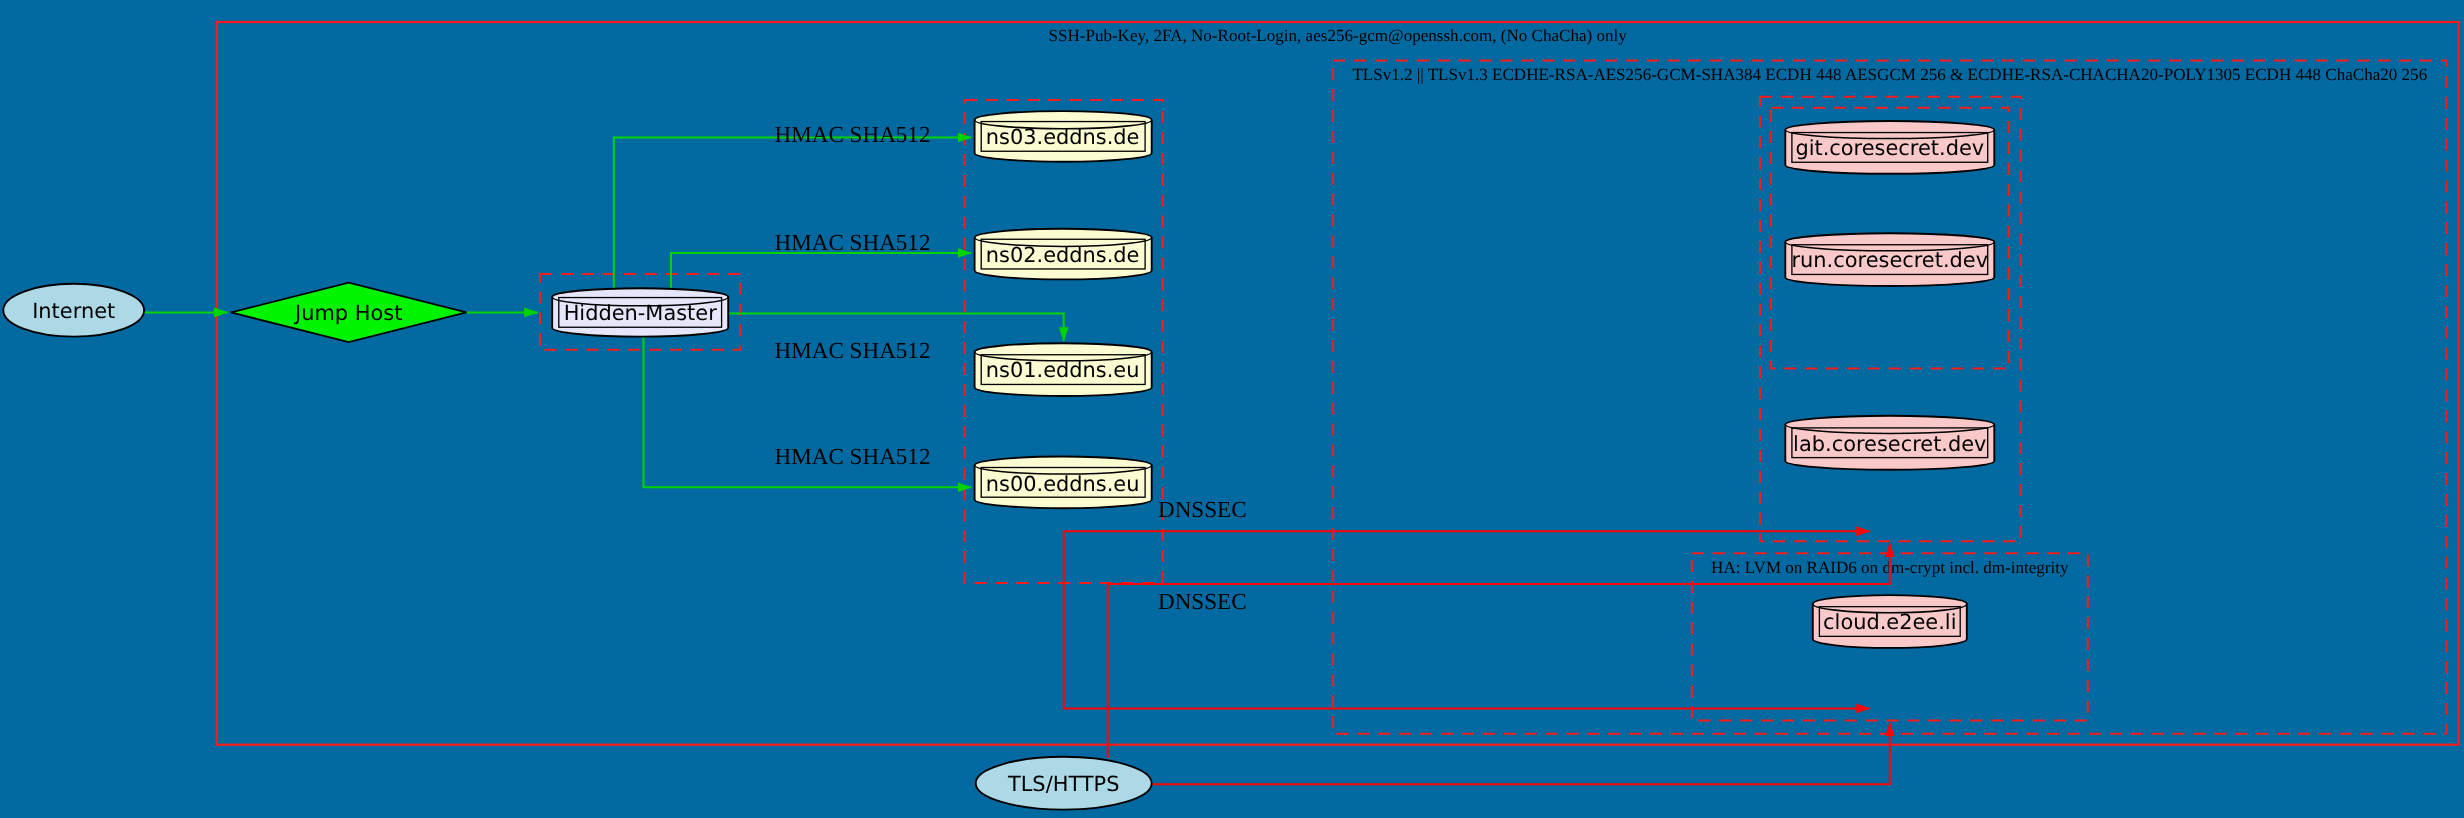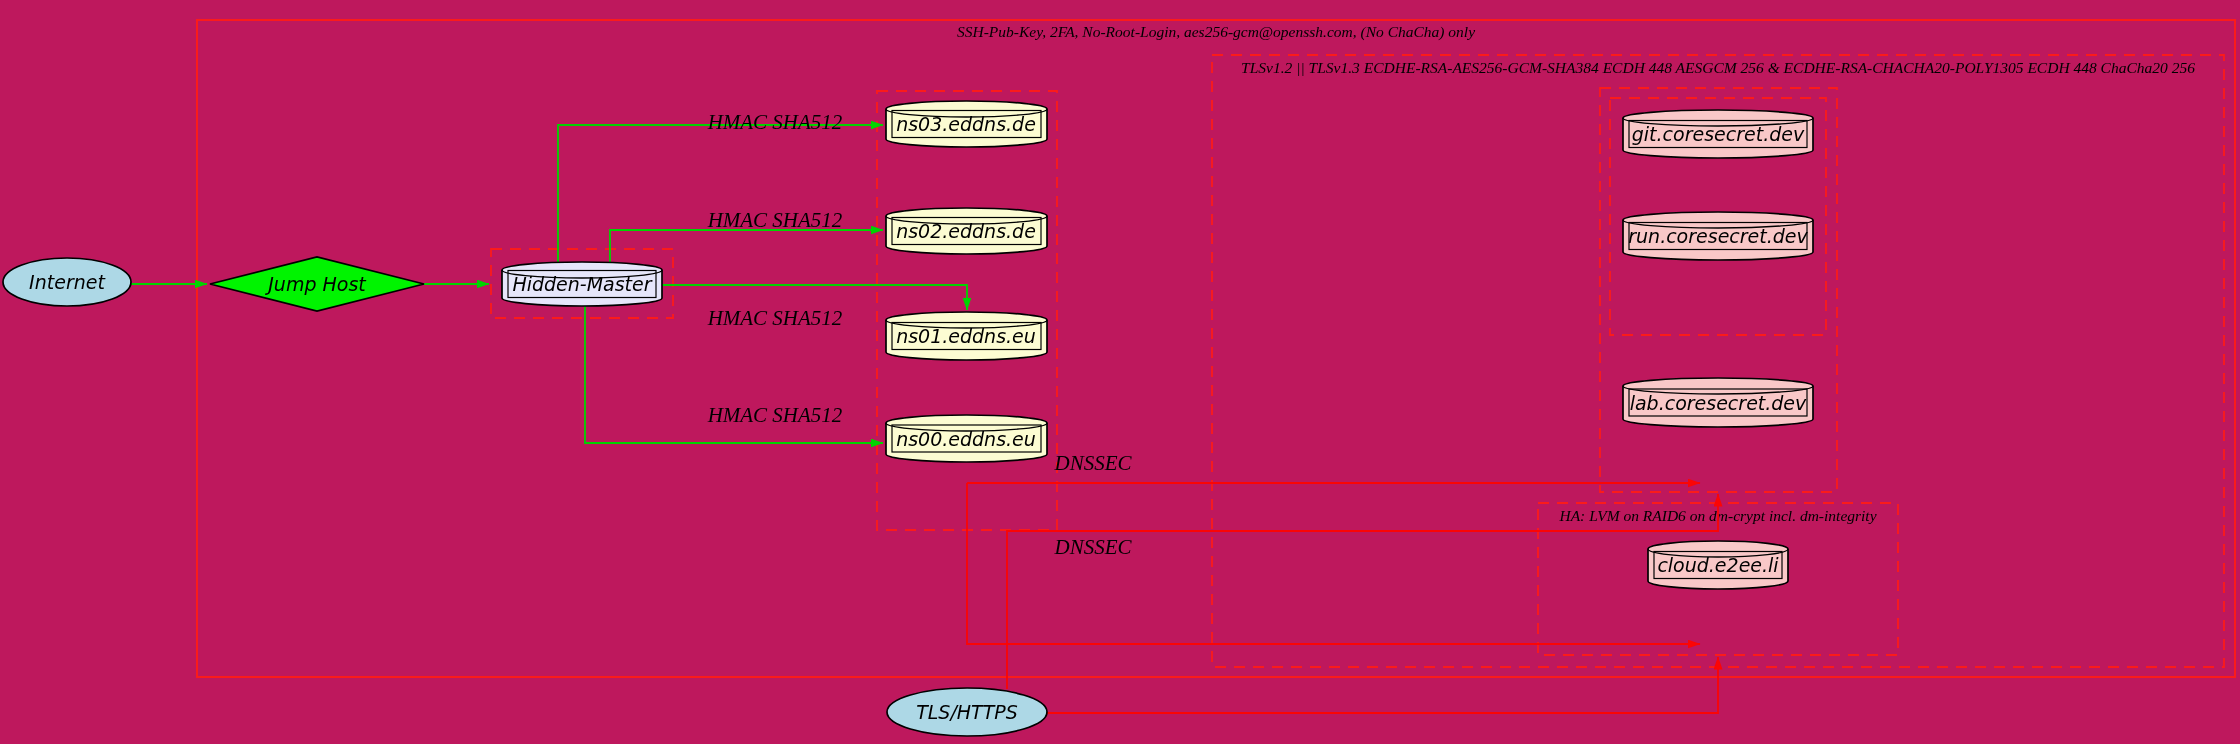--- a/index.html
+++ b/index.html
@@ -1,16 +1,16 @@
 <!DOCTYPE html>
 <html><head>
 <meta charset="utf-8">
 <style>
   html,body{margin:0;padding:0;background:#ffffff;}
-  .stage{position:relative;width:2240px;height:744px;background:#be185d;overflow:hidden;font-style:italic;}
+  .stage{position:relative;width:2240px;height:744px;background:#0369a1;overflow:hidden;}
   svg{position:absolute;left:0;top:0;}
   .node-label{font-family:"DejaVu Sans",sans-serif;font-size:19px;fill:#000;}
   .edge-label{font-family:"Liberation Serif",serif;font-size:21px;fill:#000;}
   .cluster-label{font-family:"Liberation Serif",serif;font-size:15.5px;fill:#000;}
   .solid-box{fill:none;stroke:#fb1b1b;stroke-width:2;}
   .dash-box{fill:none;stroke:#fb1b1b;stroke-width:1.8;stroke-dasharray:11 8;}
   .gline{fill:none;stroke:#00d400;stroke-width:1.8;}
   .rline{fill:none;stroke:#fb0505;stroke-width:1.8;}
   .shape{stroke:#000;stroke-width:1.7;}
   .rim{fill:none;stroke:#000;stroke-width:1.4;}

